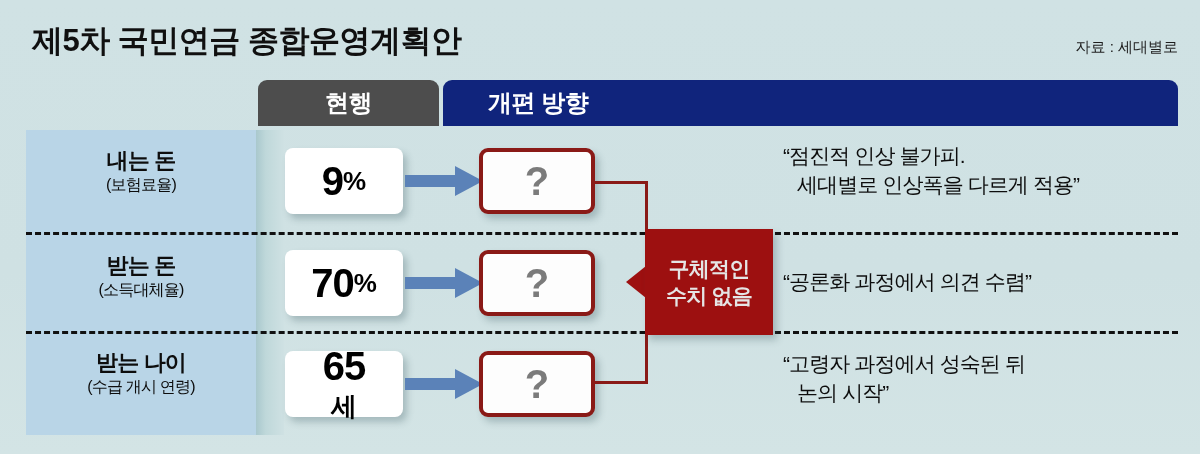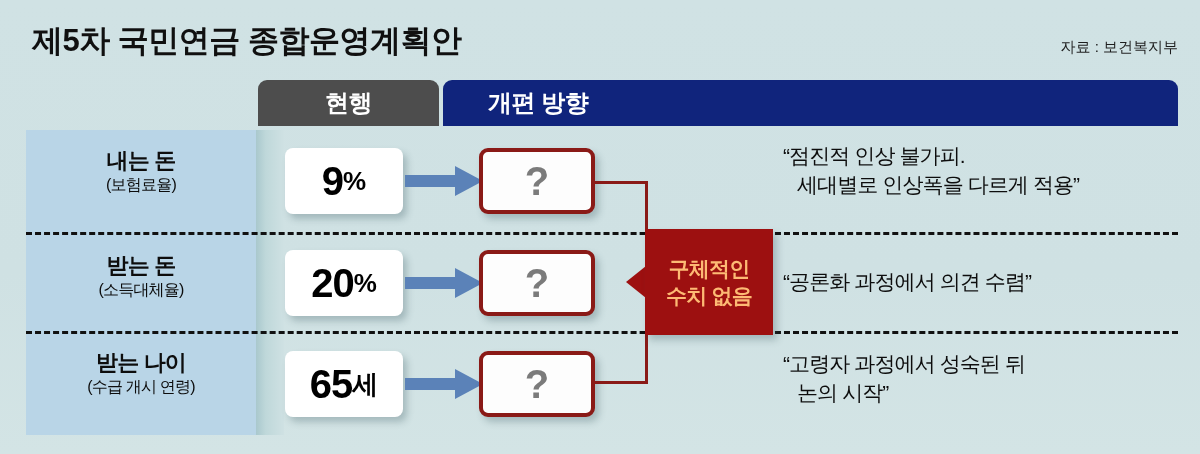--- a/index.html
+++ b/index.html
@@ -84,21 +84,21 @@
     position: absolute; left: 285px; width: 118px; height: 66px;
     background: #ffffff; border-radius: 8px;
     box-shadow: 4px 5px 7px rgba(60,90,95,0.30);
     display: flex; align-items: center; justify-content: center;
     color: #000000;
   }
   .val-num { font-size: 40px; font-weight: bold; letter-spacing: -1px; }
   .val-unit { font-size: 26px; font-weight: bold; }
   .vb0 { top: 148px; }
   .vb1 { top: 250px; }
-  .vb2 { top: 351px; }
+  .vb2 { top: 351px; flex-direction: column; }
 
   
   .arrow { position: absolute; left: 405px; width: 78px; height: 34px; }
   .ar0 { top: 164px; }
   .ar1 { top: 266px; }
   .ar2 { top: 367px; }
 
   
   .q-box {
     position: absolute; left: 479px; width: 116px; height: 66px;
@@ -123,21 +123,21 @@
   }
 
   
   .callout {
     position: absolute; left: 645px; top: 229px;
     width: 128px; height: 106px;
     background: #9d1010;
     box-shadow: 4px 5px 7px rgba(60,90,95,0.30);
     display: flex; flex-direction: column;
     align-items: center; justify-content: center;
-    color: #fdba74; font-size: 21px; font-weight: bold;
+    color: #e5e5e5; font-size: 21px; font-weight: bold;
     line-height: 1.3; letter-spacing: -0.8px;
   }
   .callout-tip {
     position: absolute; left: 626px; top: 266px;
     width: 0; height: 0;
     border-top: 16px solid transparent;
     border-bottom: 16px solid transparent;
     border-right: 20px solid #9d1010;
   }
 
@@ -151,21 +151,21 @@
   .q0 { top: 142px; }
   .q1 { top: 268px; }
   .q2 { top: 350px; }
 </style>
 </head>
 <body>
 
 <div id="infographic">
 
   <div class="title">제5차 국민연금 종합운영계획안</div>
-  <div class="source">자료 : 보건복지부</div>
+  <div class="source">자료 : 세대별로</div>
 
   <div class="hdr hdr-reform">
     <span>개편 방향</span>
   </div>
   <div class="hdr hdr-current">
     <span>현행</span>
   </div>
 
   <div class="label-panel"></div>
   <div class="panel-fade"></div>
@@ -190,21 +190,21 @@
   <div class="quote q0">
     <span>“점진적 인상 불가피.</span>
     <span class="ln2">세대별로 인상폭을 다르게 적용”</span>
   </div>
 
   <div class="row-label rl1">
     <span>받는 돈</span>
     <span class="sub">(소득대체율)</span>
   </div>
   <div class="val-box vb1">
-    <span class="val-num">20</span>
+    <span class="val-num">70</span>
     <span class="val-unit">%</span>
   </div>
   <svg class="arrow ar1" viewBox="0 0 78 34">
     <polygon points="0,11 50,11 50,2 78,17 50,32 50,23 0,23" fill="#5b82b8"></polygon>
   </svg>
   <div class="q-box qb1">
     <span class="q-mark">?</span>
   </div>
   <div class="quote q1">
     <span>“공론화 과정에서 의견 수렴”</span>

